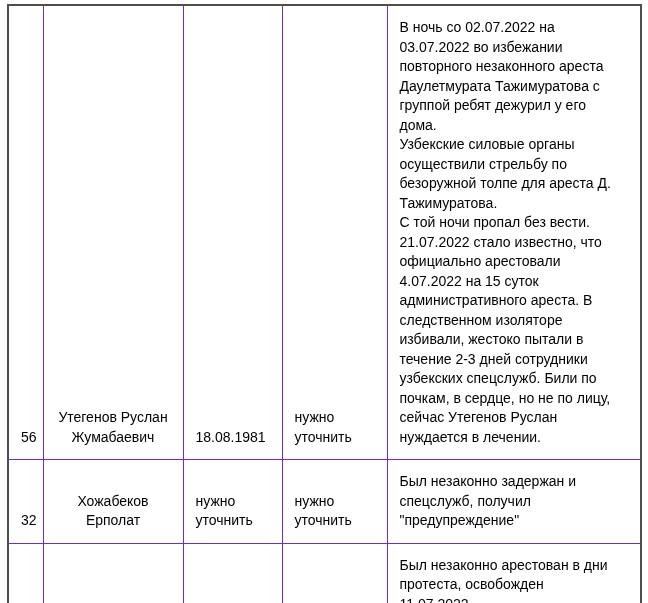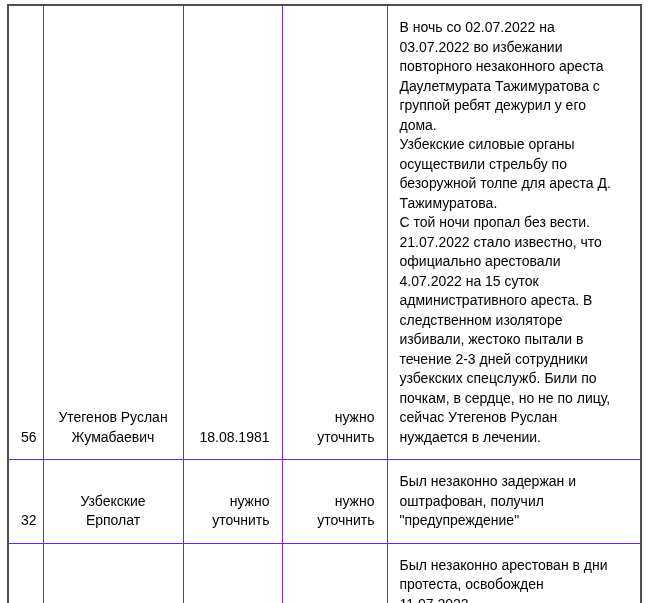--- a/index.html
+++ b/index.html
@@ -51,21 +51,21 @@
     text-align: left;
     padding: 0 0 2px 2px;
   }
   td.name-cell {
     vertical-align: bottom;
     text-align: center;
     padding: 0 2px 2px 4px;
   }
   td.dob-cell, td.place-cell {
     vertical-align: bottom;
-    text-align: right;
+    text-align: left;
     padding: 0 2px 2px 2px;
   }
   td.desc-cell {
     vertical-align: top;
     text-align: left;
     padding: 1px 2px 1px 4px;
   }
 </style>
 </head>
 <body>
@@ -105,28 +105,28 @@
 следственном изоляторе
 избивали, жестоко пытали в
 течение 2-3 дней сотрудники
 узбекских спецслужб. Били по
 почкам, в сердце, но не по лицу,
 сейчас Утегенов Руслан
 нуждается в лечении.</td>
       </tr>
       <tr class="r57">
         <td class="num-cell">32</td>
-        <td class="name-cell">Узбекские
+        <td class="name-cell">Хожабеков
 Ерполат</td>
         <td class="dob-cell">нужно
 уточнить</td>
         <td class="place-cell">нужно
 уточнить</td>
         <td class="desc-cell">Был незаконно задержан и
-оштрафован, получил
+спецслужб, получил
 "предупреждение"</td>
       </tr>
       <tr class="r58">
         <td class="num-cell">58</td>
         <td class="name-cell">Хожаметов
 Байрам</td>
         <td class="dob-cell">1987</td>
         <td class="place-cell">Били</td>
         <td class="desc-cell">Был незаконно арестован в дни
 протеста, освобожден

